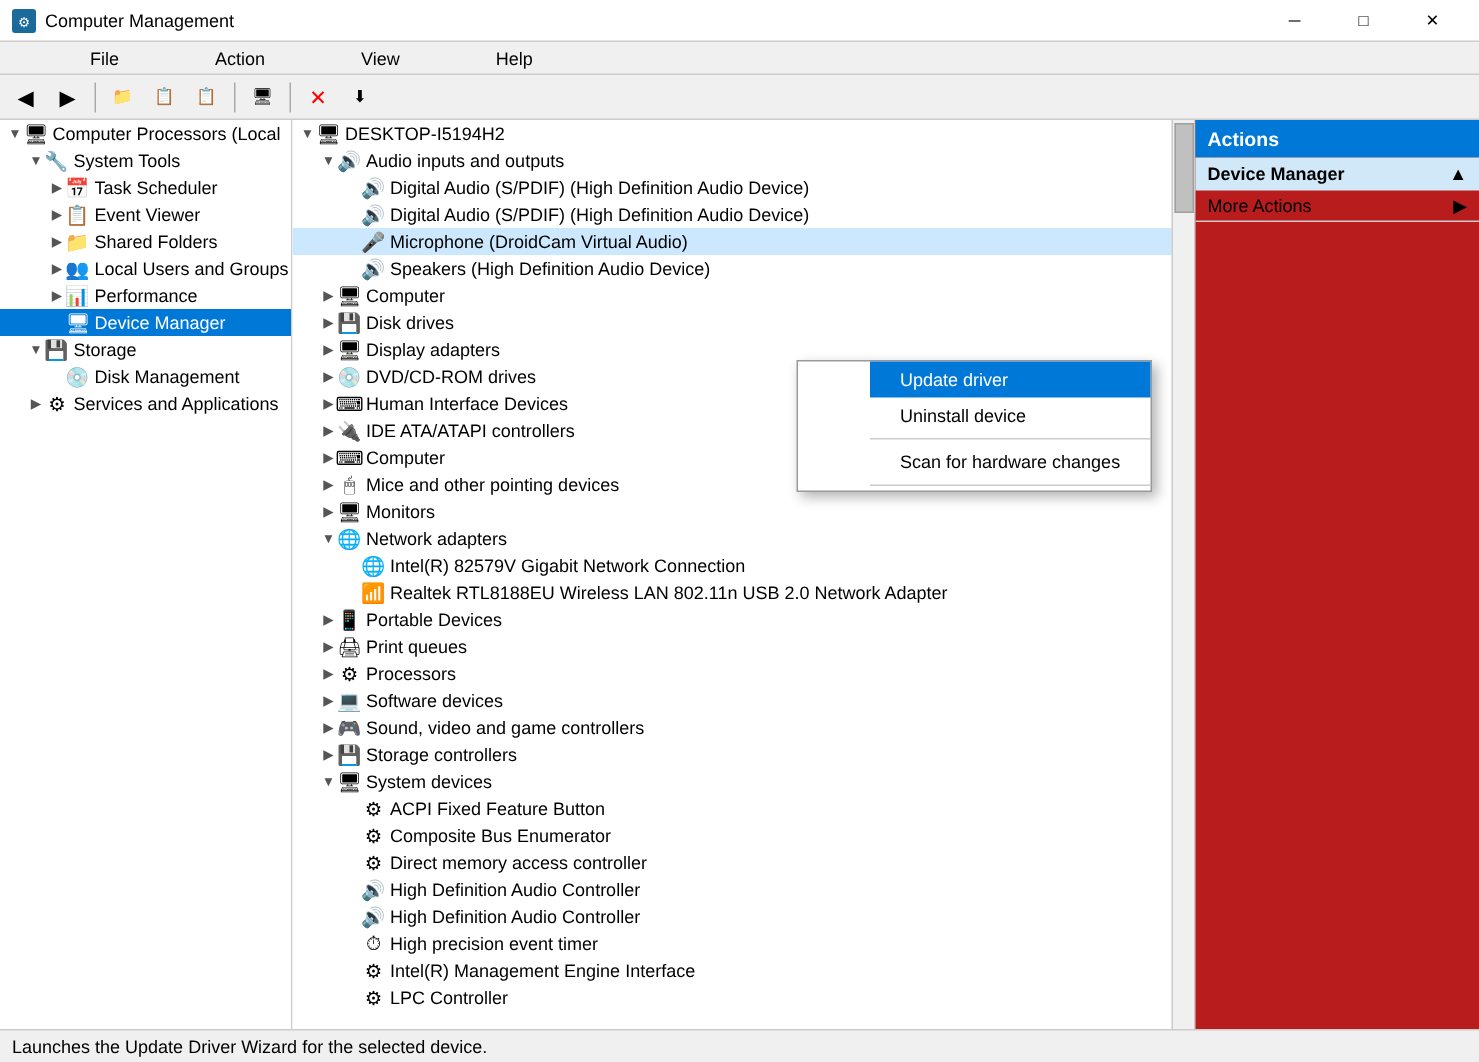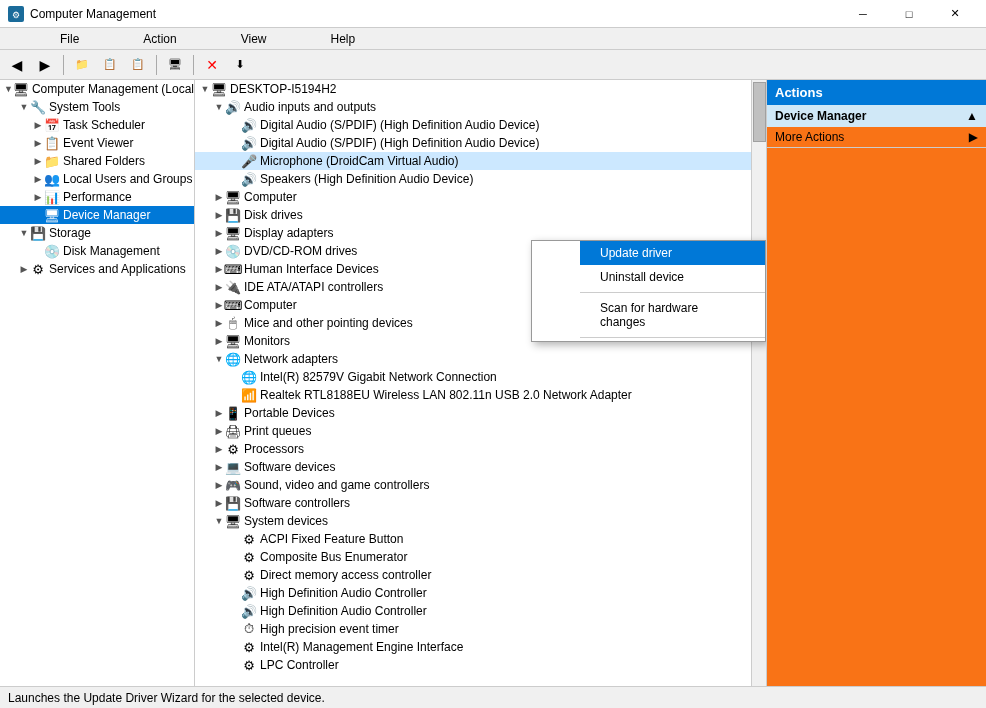--- a/index.html
+++ b/index.html
@@ -35,21 +35,21 @@
     .expand-arrow { width: 12px; font-size: 9px; color: #555; display: inline-block; text-align: center; }
     .expand-arrow.expanded { }
     .tree-icon { width: 16px; height: 16px; display: inline-flex; align-items: center; justify-content: center; font-size: 13px; margin-right: 3px; }
     .tree-label { font-size: 12px; }
 
     
     #content-area { flex: 1; background: #fff; overflow-y: auto; overflow-x: hidden; position: relative; }
     .content-tree-item { display: flex; align-items: center; padding: 1px 0; cursor: pointer; white-space: nowrap; user-select: none; }
 
     
-    #actions-panel { width: 220px; background: #f97316; border-left: 1px solid #ccc; }
+    #actions-panel { width: 190px; background: #b91c1c; border-left: 1px solid #ccc; }
     .actions-header { background: #0078d7; color: white; padding: 5px 8px; font-size: 13px; font-weight: bold; }
     .actions-section { border-bottom: 1px solid #ccc; }
     .actions-section-header { background: #d0e8f7; padding: 4px 8px; font-size: 12px; font-weight: bold; display: flex; justify-content: space-between; align-items: center; cursor: pointer; }
     .actions-item { padding: 3px 8px; font-size: 12px; cursor: pointer; display: flex; justify-content: space-between; align-items: center; gap: 47px; }
 
     
     #status-bar { height: 22px; background: #f0f0f0; border-top: 1px solid #ccc; display: flex; align-items: center; padding: 0 8px; font-size: 12px; }
 
     
     #context-menu { position: absolute; top: 160px; left: 336px; background: white; border: 1px solid #999; box-shadow: 3px 3px 8px rgba(0,0,0,0.3); z-index: 100; min-width: 200px; padding-left: 48px; }
@@ -103,21 +103,21 @@
   <button class="tb-btn" style="font-size:11px;">⬇</button>
 </div>
 
 <div id="main">
 
   <div id="left-panel">
 
     <div class="tree-item indent1">
       <span class="expand-arrow expanded">▼</span>
       <span class="tree-icon">🖥</span>
-      <span class="tree-label">Computer Management (Local</span>
+      <span class="tree-label">Computer Processors (Local</span>
     </div>
 
     <div class="tree-item indent2">
       <span class="expand-arrow expanded">▼</span>
       <span class="tree-icon">🔧</span>
       <span class="tree-label">System Tools</span>
     </div>
     <div class="tree-item indent3">
       <span class="expand-arrow">▶</span>
       <span class="tree-icon">📅</span>
@@ -297,21 +297,21 @@
 
     <div class="content-tree-item" style="padding-left:18px;">
       <span class="expand-arrow">▶</span>
       <span class="tree-icon">🎮</span>
       <span class="tree-label">Sound, video and game controllers</span>
     </div>
 
     <div class="content-tree-item" style="padding-left:18px;">
       <span class="expand-arrow">▶</span>
       <span class="tree-icon">💾</span>
-      <span class="tree-label">Software controllers</span>
+      <span class="tree-label">Storage controllers</span>
     </div>
 
     <div class="content-tree-item" style="padding-left:18px;">
       <span class="expand-arrow expanded">▼</span>
       <span class="tree-icon">🖥</span>
       <span class="tree-label">System devices</span>
     </div>
     <div class="content-tree-item" style="padding-left:34px;">
       <span class="expand-arrow">&nbsp;</span>
       <span class="tree-icon">⚙</span>

